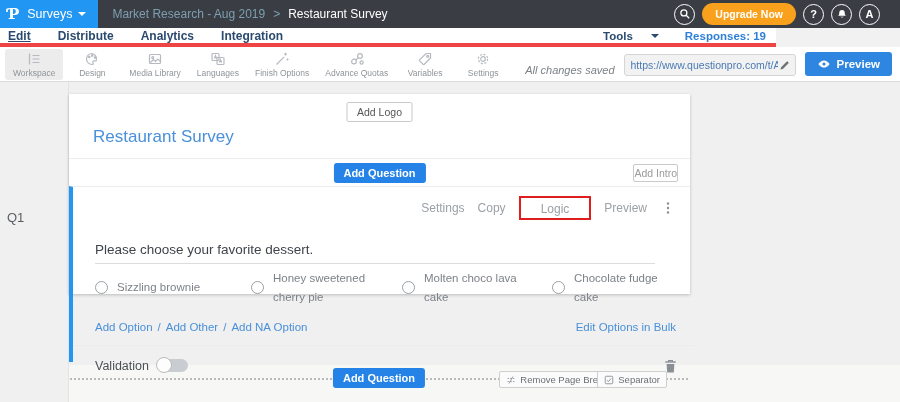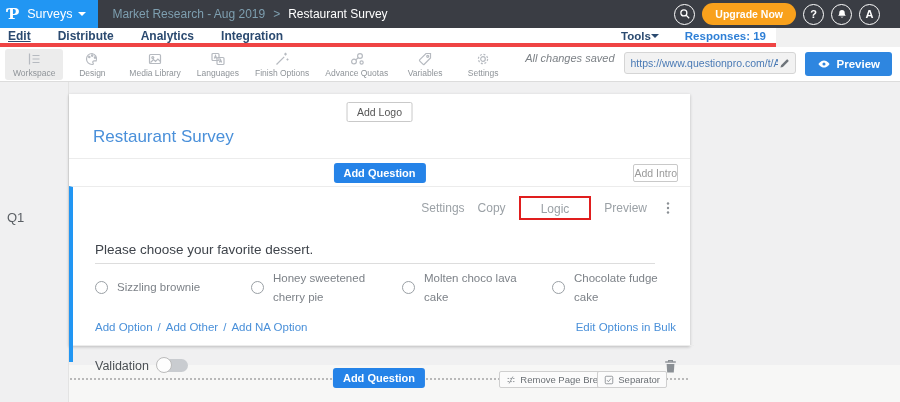--- a/index.html
+++ b/index.html
@@ -18,45 +18,45 @@
   .bc-current { color:#ffffff; }
   .topbar-right { margin-left:auto; display:flex; align-items:center; gap:7px; padding-right:20px; }
   .circle-btn { width:21px; height:21px; border:1.5px solid #fff; border-radius:50%; display:flex; align-items:center; justify-content:center; color:#fff; font-size:11px; font-weight:bold; cursor:pointer; background:transparent; }
   .upgrade-btn { background:#f9a11c; color:#fff; font-size:10.5px; font-weight:bold; border:none; border-radius:11px; padding:5px 13px; cursor:pointer; }
 
   
   .navbar { position:absolute; top:28px; left:0; width:776px; height:19px; background:#fff; border-bottom:4px solid #ef4444; display:flex; align-items:center; padding:0 10px 0 8px; }
   .nav-item { font-size:12px; color:#2b4a70; font-weight:600; margin-right:27px; cursor:pointer; }
   .nav-item.active { text-decoration:underline; }
   .navbar-right { margin-left:auto; display:flex; align-items:center; gap:26px; }
-  .tools-link { font-size:11.5px; color:#2b4a70; font-weight:bold; display:flex; align-items:center; gap:0; cursor:pointer; }
+  .tools-link { font-size:11.5px; color:#2b4a70; font-weight:bold; display:flex; align-items:center; gap:18px; cursor:pointer; }
   .tools-link .caret { border-top-color:#2b4a70; }
   .responses-link { font-size:11.5px; color:#2e7fd6; font-weight:bold; cursor:pointer; }
 
   
   .toolbar { position:absolute; top:47px; left:0; width:900px; height:35px; background:#fff; border-bottom:1px solid #dcdcdc; display:flex; align-items:center; padding-left:5px; }
   .tb-item { display:flex; flex-direction:column; align-items:center; justify-content:center; min-width:58px; padding:2px 8px; height:31px; border-radius:3px; cursor:pointer; }
   .tb-item.active { background:#ececec; }
   .tb-item svg { stroke:#b6bac0; fill:none; stroke-width:1.2; }
   .tb-label { font-size:8.5px; color:#8f9499; margin-top:1px; white-space:nowrap; }
-  .toolbar-right { margin-left:auto; display:flex; align-items:flex-start; gap:9px; padding-right:8px; }
+  .toolbar-right { margin-left:auto; display:flex; align-items:flex-end; gap:9px; padding-right:8px; }
   .saved-status { font-style:italic; font-size:11px; color:#7c8186; }
   .url-box { width:172px; height:22px; background:#f2f2f2; border:1px solid #d5d5d5; border-radius:3px; display:flex; align-items:center; padding:0 4px 0 6px; }
   .url-input { flex:1; min-width:0; border:none; background:transparent; font-size:10.5px; color:#4a7ab5; font-family:"Liberation Sans",sans-serif; outline:none; }
   .pencil-btn { cursor:pointer; display:flex; }
   .preview-btn { background:#2e86e0; color:#fff; border:none; border-radius:3px; height:24px; padding:0 12px; font-size:11.5px; font-weight:bold; display:flex; align-items:center; gap:6px; cursor:pointer; }
 
   
   .content { position:absolute; top:82px; left:0; width:900px; height:320px; background:#f0f0f1; }
   .content .bottom-strip { position:absolute; left:69px; top:283px; width:831px; height:37px; background:#f7f7f6; }
   .sidebar-line { position:absolute; left:68px; top:0; width:1px; height:320px; background:#e3e3e3; }
   .q-id { position:absolute; left:7px; top:128px; font-size:13px; color:#5a5f64; }
 
   
-  .card { position:absolute; left:69px; top:12px; width:621px; height:252px; background:#fff; box-shadow:0 1px 3px rgba(0,0,0,.22); }
+  .card { position:absolute; left:69px; top:12px; width:621px; height:200px; background:#fff; box-shadow:0 1px 3px rgba(0,0,0,.22); }
   .add-logo-btn { position:absolute; top:8px; left:50%; transform:translateX(-50%); background:#fff; border:1px solid #c9c9c9; border-radius:2px; font-size:10.5px; color:#555; padding:3px 10px; cursor:pointer; }
   .survey-title { position:absolute; top:33px; left:24px; font-size:17px; color:#4a90da; cursor:text; }
   .intro-row { position:absolute; top:64px; left:0; width:621px; height:28px; border-top:1px solid #ececec; }
   .btn-blue { background:#2583e8; color:#fff; border:none; border-radius:3px; font-size:11px; font-weight:bold; padding:4px 10px; cursor:pointer; }
   .intro-row .add-q { position:absolute; left:50%; top:4px; transform:translateX(-50%); }
   .add-intro-btn { position:absolute; right:12px; top:5px; background:#fff; border:1px solid #c9c9c9; border-radius:2px; font-size:10.5px; color:#9a9a9a; padding:2px 0; cursor:pointer; }
 
   
   .qblock { position:absolute; top:92px; left:0; width:621px; height:176px; border-top:1px solid #ececec; border-left:4px solid #2196f3; }
   .q-actions { position:absolute; top:9px; right:14px; display:flex; align-items:center; gap:13px; }

